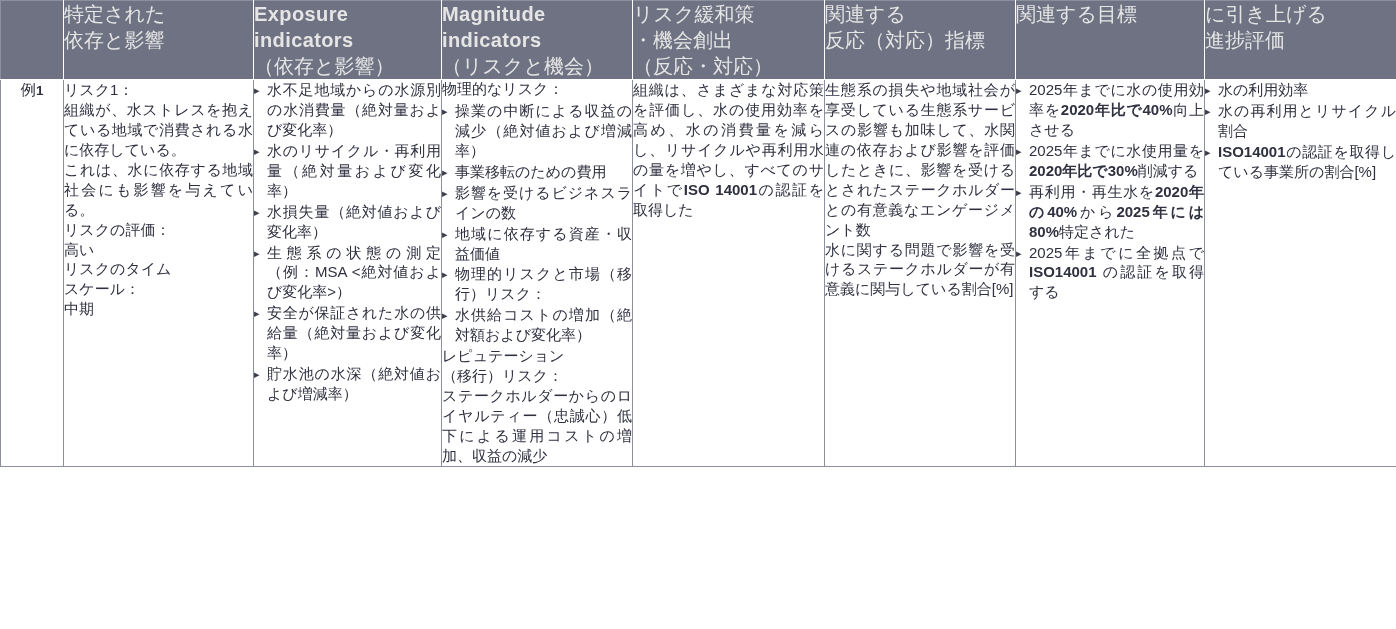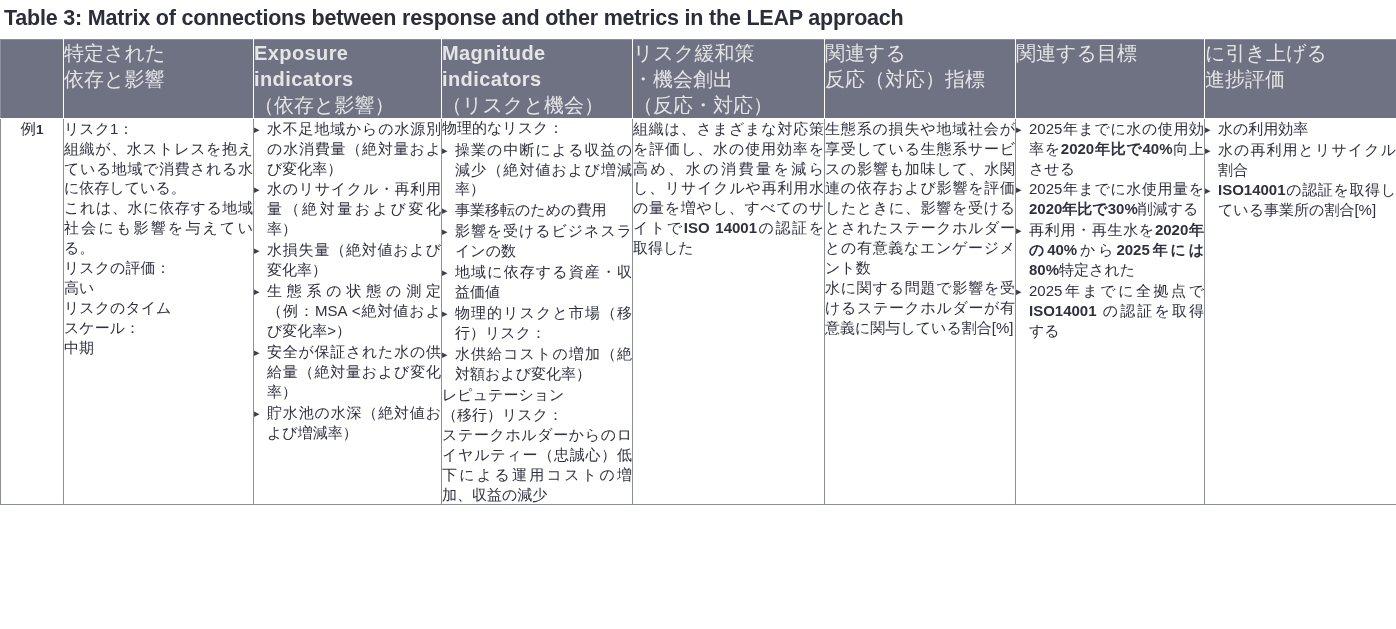--- a/index.html
+++ b/index.html
@@ -100,21 +100,20 @@
     color:#3a3c4a;
   }
   .just{ text-align:justify; text-justify:inter-character; }
   b.bold{font-weight:bold;}
 </style>
 </head>
 <body>
 
 <div class="page">
 
-  <div class="caption">Table 3: Matrix of connections between response and other metrics in the LEAP approach</div>
 
   <table class="leap">
     <colgroup>
       <col style="width:63px">
       <col style="width:190px">
       <col style="width:188px">
       <col style="width:191px">
       <col style="width:192px">
       <col style="width:191px">
       <col style="width:189px">

